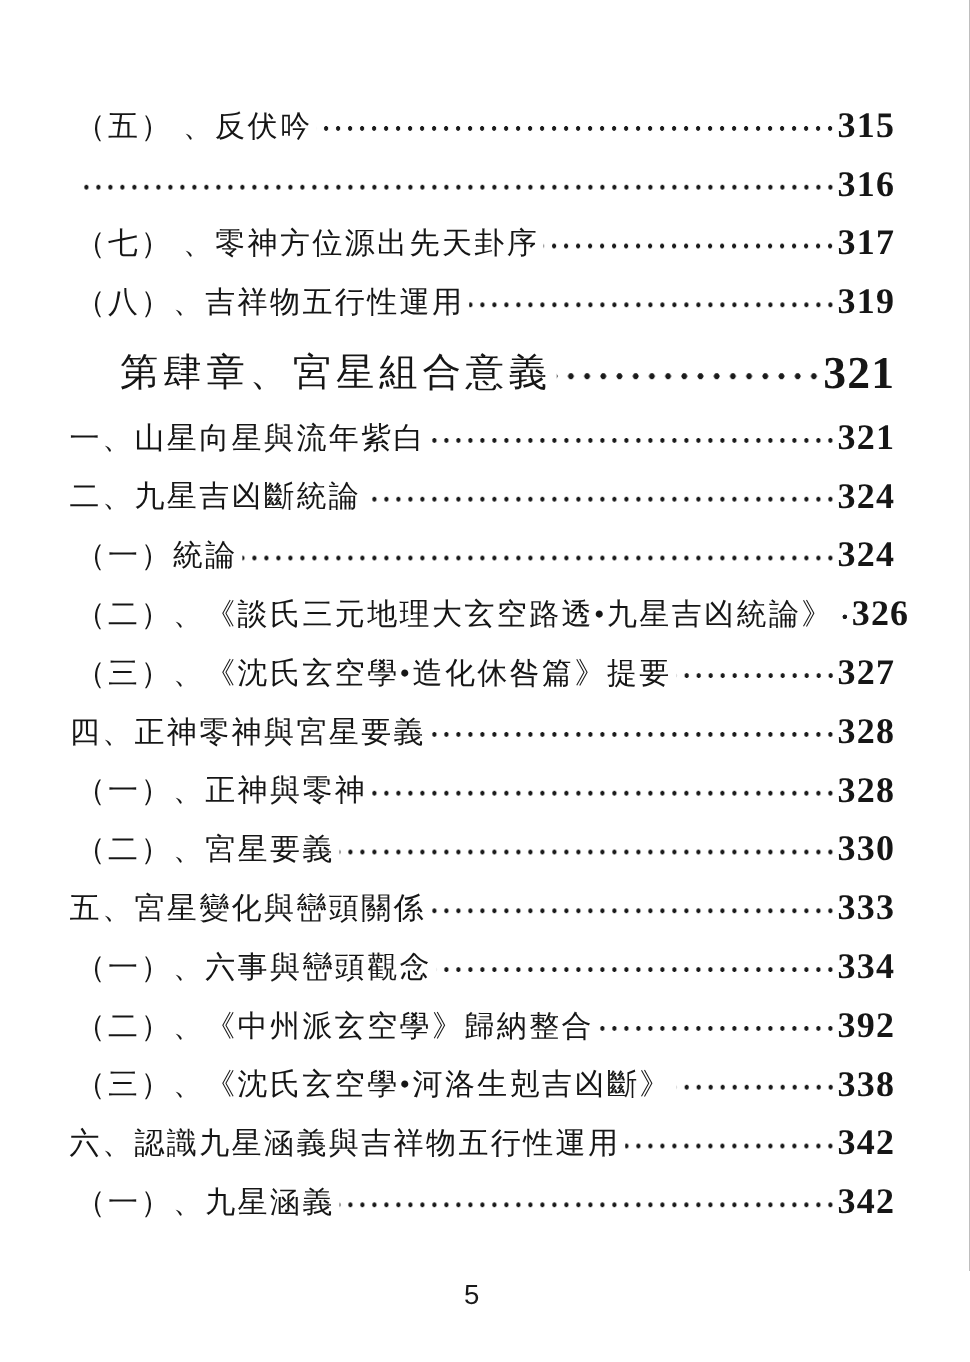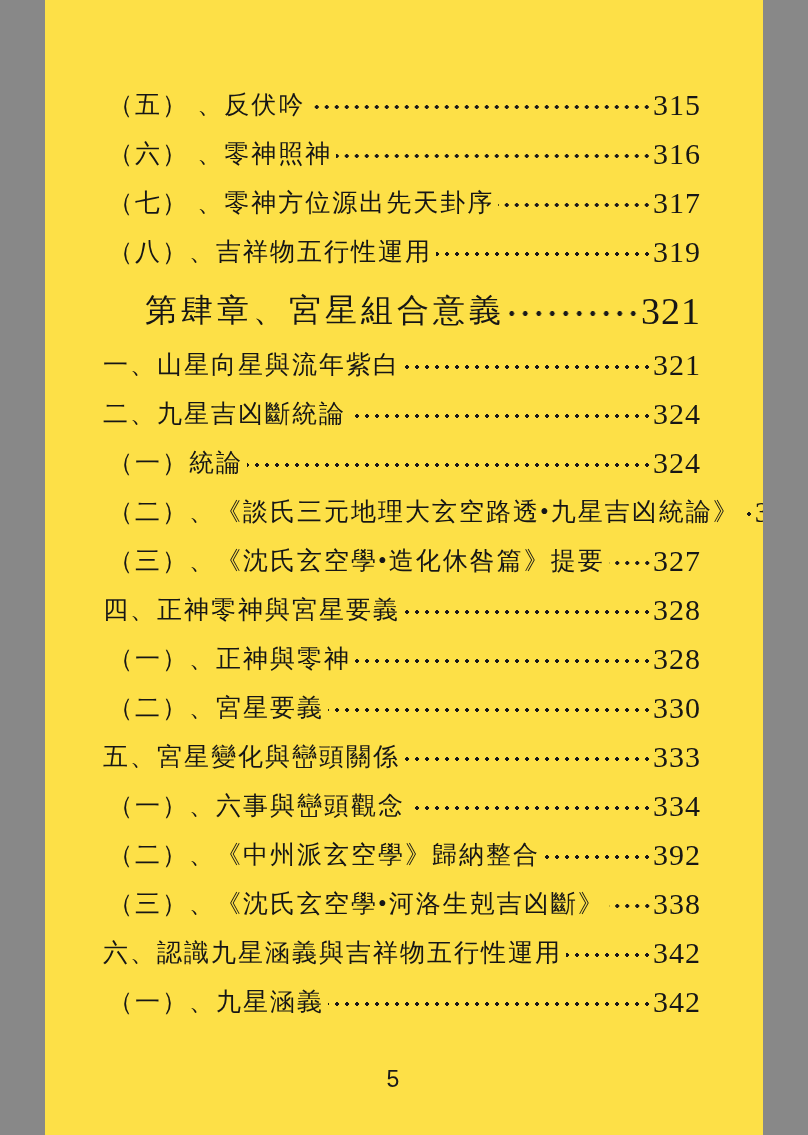--- a/index.html
+++ b/index.html
@@ -1,20 +1,20 @@
 <!DOCTYPE html>
 <html><head>
 <meta charset="utf-8">
 <style>
   html,body{margin:0;padding:0;background:#888;}
   .page{
     position:relative;
-    width:718px;height:1135px;
+    width:808px;height:1135px;
     margin:0 auto;
-    background:#fde047;
+    background:#ffffff;
     color:#161616;
     font-family:"Liberation Serif","DejaVu Serif",serif;
     overflow:hidden;
   }
   .toc{
     position:absolute;
     top:80px;left:56px;right:62px;
   }
   .toc-row{
     display:flex;
@@ -36,20 +36,21 @@
     background-size:10px 12px;
     background-repeat:repeat-x;
     background-position:right center;
   }
   .toc-row .num{
     flex:0 0 auto;
     font-size:30px;
     letter-spacing:1px;
     text-align:right;
     font-family:"Liberation Serif","DejaVu Serif",serif;
+    font-weight:bold;
   }
   
   .lvl-chapter{height:58px;margin-top:6px;}
   .lvl-chapter .label{font-size:32px;letter-spacing:4px;margin-left:44px;}
   .lvl-chapter .dots{
     height:15px;
     margin-top:5px;
     background-image:radial-gradient(circle,#1a1a1a 2.2px,rgba(0,0,0,0) 2.7px);
     background-size:13.5px 15px;
   }
@@ -70,21 +71,20 @@
 
 <div class="page">
 
   <div class="toc" id="toc">
       <div class="toc-row lvl-sub">
       <span class="label">（五） 、反伏吟</span>
       <span class="dots"></span>
       <span class="num">315</span>
     </div>
       <div class="toc-row lvl-sub">
-      <span class="label">（六） 、零神照神</span>
       <span class="dots"></span>
       <span class="num">316</span>
     </div>
       <div class="toc-row lvl-sub">
       <span class="label">（七） 、零神方位源出先天卦序</span>
       <span class="dots"></span>
       <span class="num">317</span>
     </div>
       <div class="toc-row lvl-sub">
       <span class="label">（八）、吉祥物五行性運用</span>

